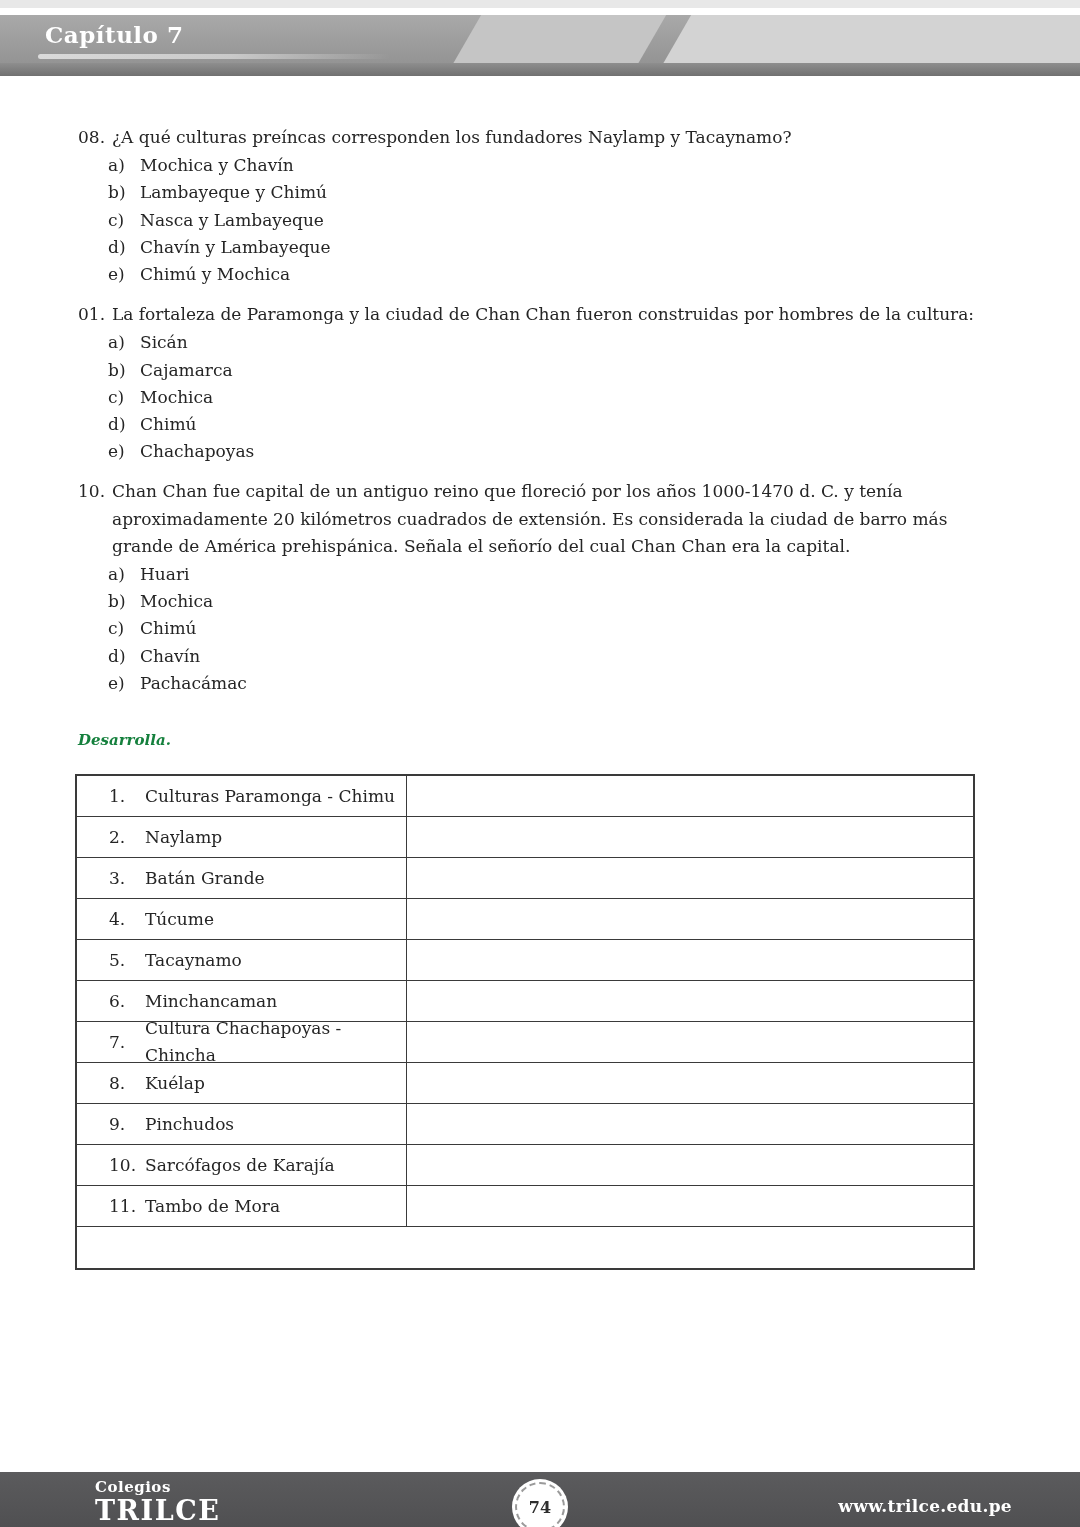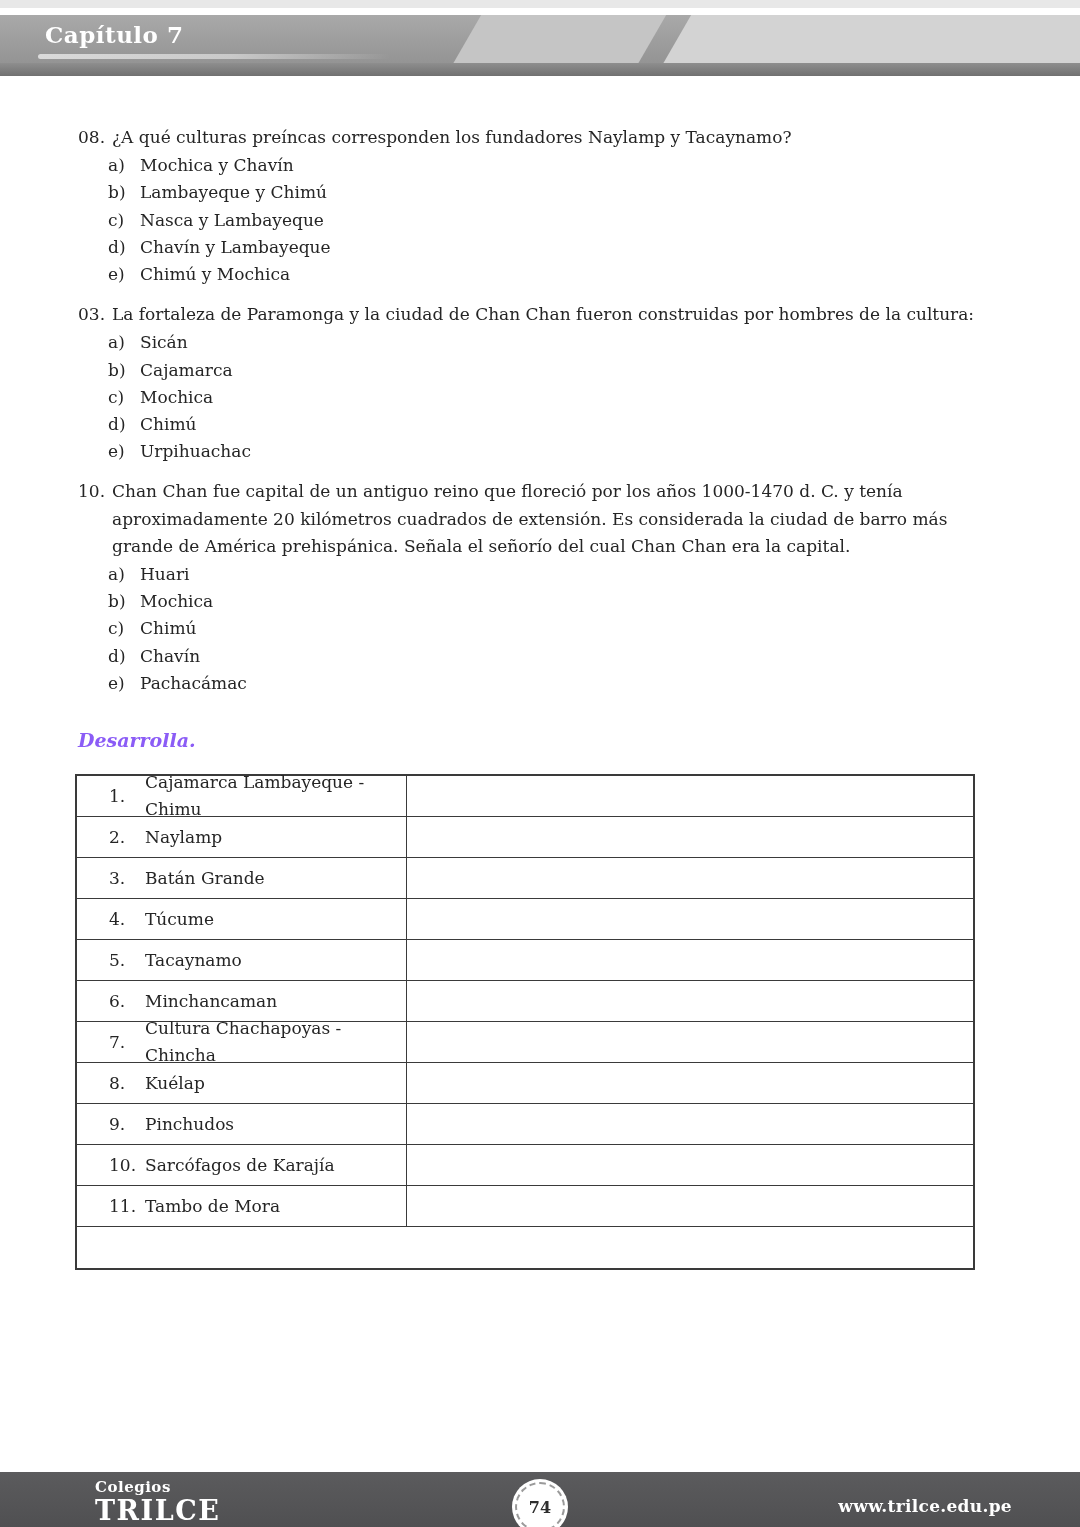--- a/index.html
+++ b/index.html
@@ -46,22 +46,22 @@
   .question { margin-bottom: 13px; }
   .q-line { display: flex; }
   .q-num { flex: 0 0 34px; }
   .q-text { flex: 1; }
   .options { list-style: none; padding-left: 30px; margin-top: 1px; }
   .option { display: flex; }
   .opt-letter { flex: 0 0 32px; }
   .opt-text { flex: 1; }
 
   .desarrolla-heading {
-    font-size: 19px; font-weight: bold; font-style: italic;
-    margin: 30px 0 20px 0; color: #8b5cf6;
+    font-size: 15px; font-weight: bold; font-style: italic;
+    margin: 30px 0 20px 0; color: #15803d;
   }
 
   
   .dev-table {
     width: 900px; margin-left: -3px;
     border: 2px solid #3a3a3a;
   }
   .t-row { display: flex; height: 41px; border-bottom: 1.5px solid #3a3a3a; }
   .t-row:last-child { border-bottom: none; }
   .t-left {
@@ -131,21 +131,21 @@
         </li>
         <li class="option">
           <span class="opt-letter">e)</span>
           <span class="opt-text">Chimú y Mochica</span>
         </li>
       </ul>
     </section>
 
     <section class="question">
       <div class="q-line">
-        <span class="q-num">03.</span>
+        <span class="q-num">01.</span>
         <span class="q-text">La fortaleza de Paramonga y la ciudad de Chan Chan fueron construidas por hombres de la cultura:</span>
       </div>
       <ul class="options">
         <li class="option">
           <span class="opt-letter">a)</span>
           <span class="opt-text">Sicán</span>
         </li>
         <li class="option">
           <span class="opt-letter">b)</span>
           <span class="opt-text">Cajamarca</span>
@@ -153,21 +153,21 @@
         <li class="option">
           <span class="opt-letter">c)</span>
           <span class="opt-text">Mochica</span>
         </li>
         <li class="option">
           <span class="opt-letter">d)</span>
           <span class="opt-text">Chimú</span>
         </li>
         <li class="option">
           <span class="opt-letter">e)</span>
-          <span class="opt-text">Urpihuachac</span>
+          <span class="opt-text">Chachapoyas</span>
         </li>
       </ul>
     </section>
 
     <section class="question">
       <div class="q-line">
         <span class="q-num">10.</span>
         <span class="q-text">Chan Chan fue capital de un antiguo reino que floreció por los años 1000-1470 d. C. y tenía aproximadamente 20 kilómetros cuadrados de extensión. Es considerada la ciudad de barro más grande de América prehispánica. Señala el señorío del cual Chan Chan era la capital.</span>
       </div>
       <ul class="options">
@@ -194,21 +194,21 @@
       </ul>
     </section>
 
     <h3 class="desarrolla-heading">Desarrolla.</h3>
 
     <div class="dev-table">
 
       <div class="t-row">
         <div class="t-left">
           <span class="t-num">1.</span>
-          <span class="t-label">Cajamarca Lambayeque - Chimu</span>
+          <span class="t-label">Culturas Paramonga - Chimu</span>
         </div>
         <div class="t-right"></div>
       </div>
 
       <div class="t-row">
         <div class="t-left">
           <span class="t-num">2.</span>
           <span class="t-label">Naylamp</span>
         </div>
         <div class="t-right"></div>

